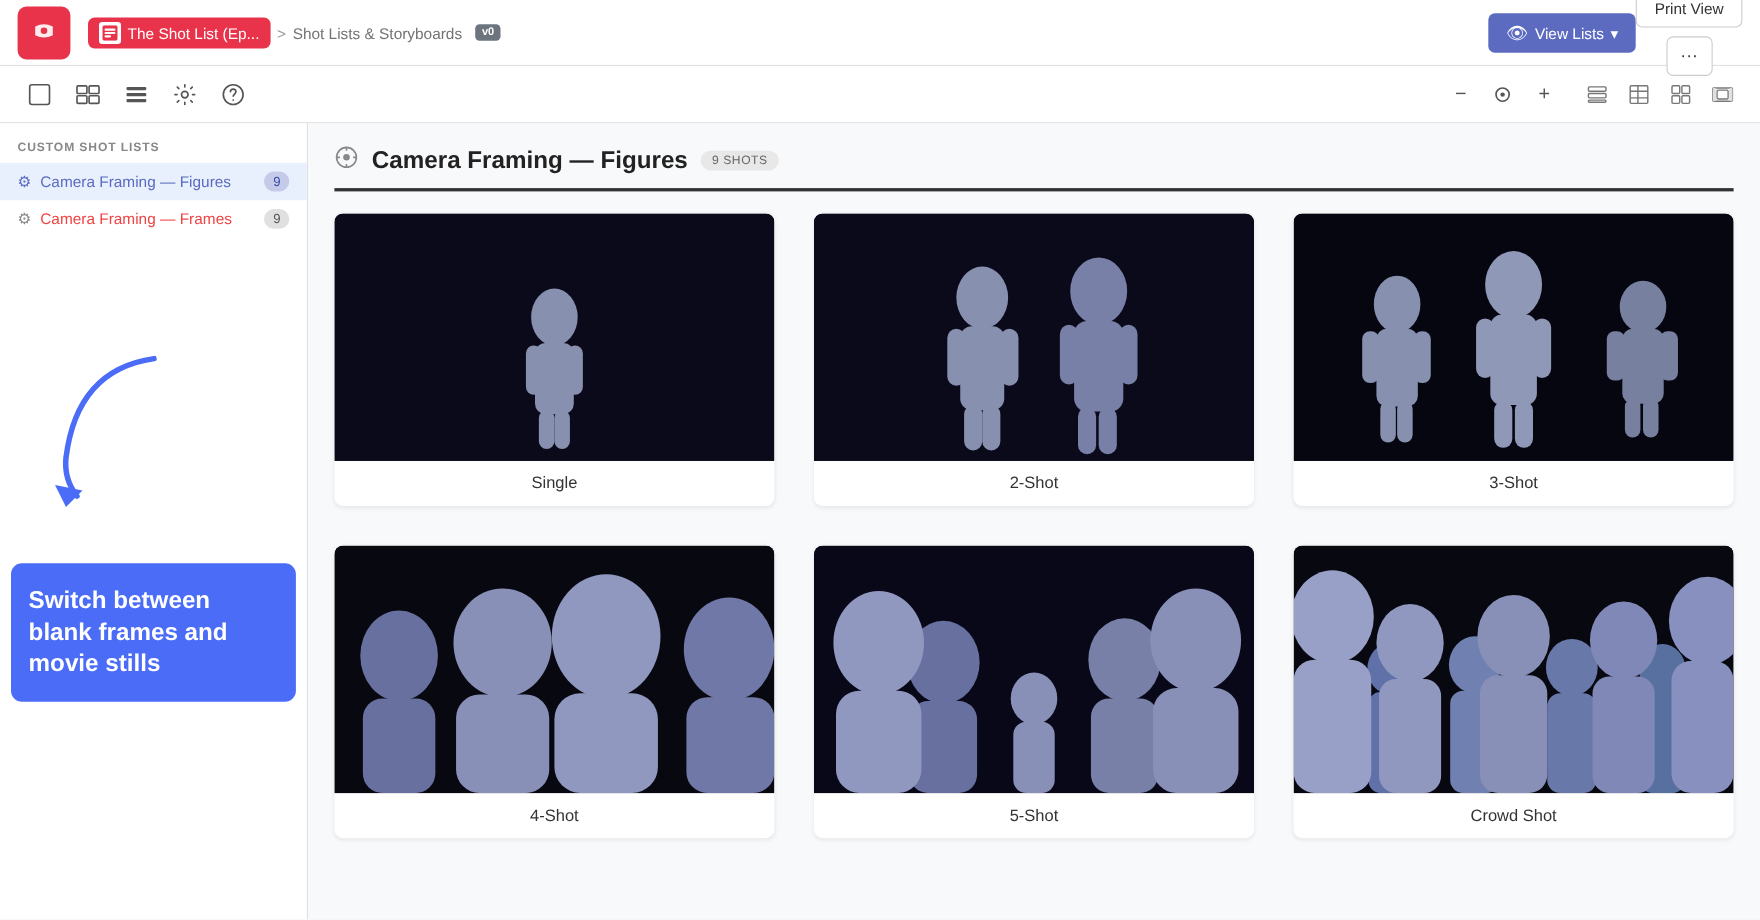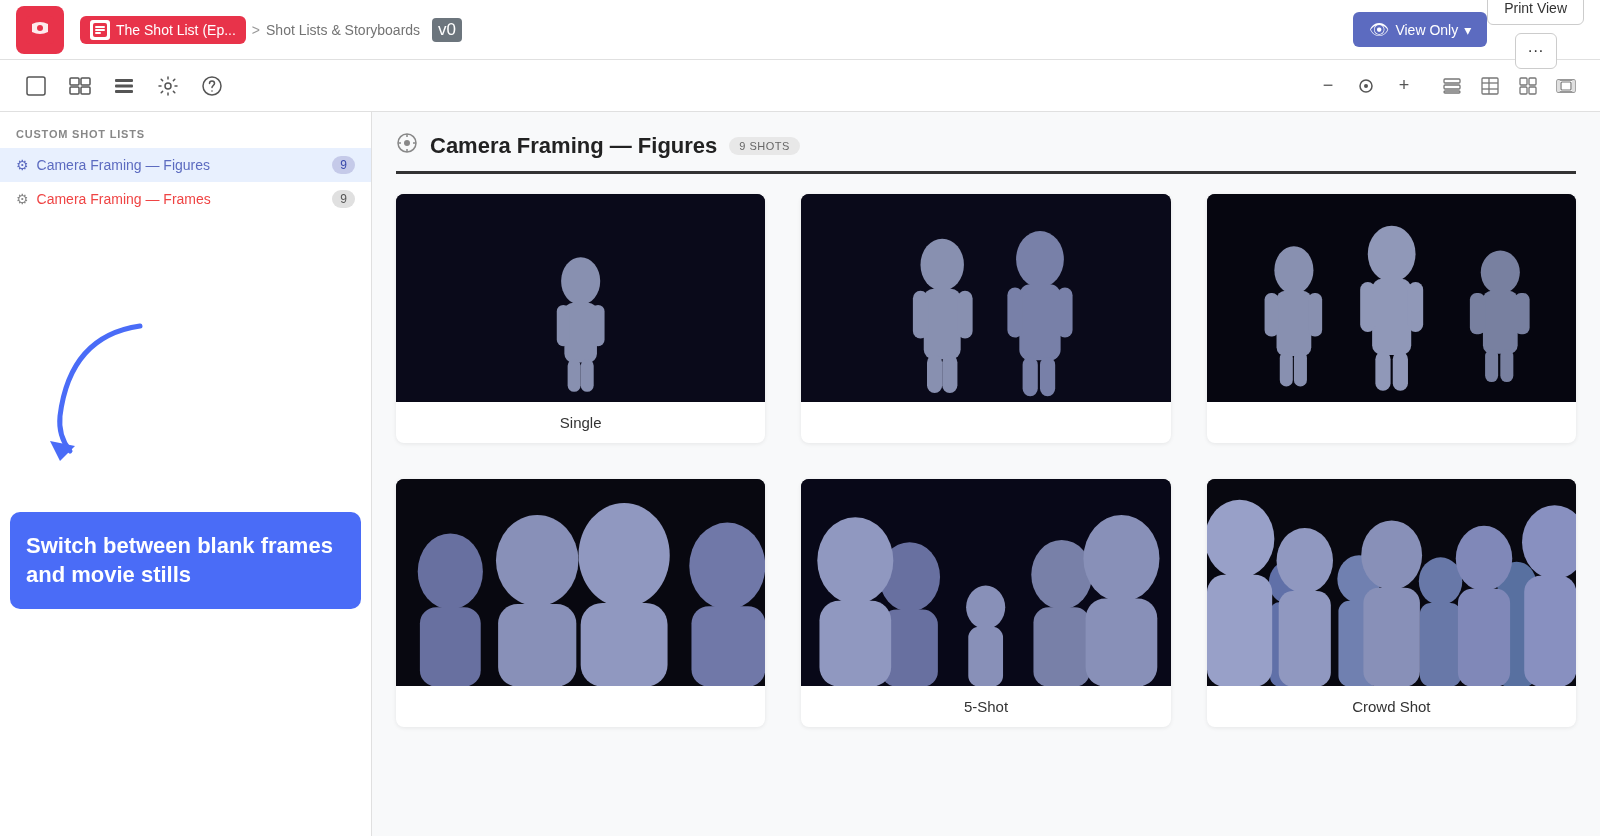--- a/index.html
+++ b/index.html
@@ -51,22 +51,22 @@
       display: flex;
       align-items: center;
       justify-content: center;
     }
     .breadcrumb-home-text { color: #fff; font-size: 14px; font-weight: 500; text-align: right; }
     .breadcrumb-sep { color: #999; font-size: 14px; }
     .breadcrumb-current { font-size: 14px; color: #737373; font-weight: 500; }
     .version-badge {
       background: #6c757d;
       color: #fff;
-      font-size: 17px;
-      font-weight: 400;
+      font-size: 10px;
+      font-weight: 700;
       padding: 2px 6px;
       border-radius: 4px;
       margin-left: 6px;
     }
     .view-only-btn {
       background: #5c6bc0;
       color: #fff;
       border: none;
       border-radius: 6px;
       padding: 8px 16px;
@@ -167,21 +167,21 @@
     }
 
     
     .main-layout {
       display: flex;
       height: calc(100vh - 112px);
     }
 
     
     .sidebar {
-      width: 372px;
+      width: 280px;
       background: #fff;
       border-right: 1px solid #e0e0e0;
       padding: 16px 0;
       flex-shrink: 0;
       overflow-y: auto;
       position: relative;
     }
     .sidebar-section-title {
       font-size: 11px;
       font-weight: 700;
@@ -315,21 +315,21 @@
       </div>
       <span class="breadcrumb-home-text">The Shot List (Ep...</span>
     </div>
     <span class="breadcrumb-sep">&gt;</span>
     <span class="breadcrumb-current">Shot Lists &amp; Storyboards</span>
     <span class="version-badge">v0</span>
   </div>
 
   <button class="view-only-btn">
     <span class="eye-icon">👁</span>
-    <span>View Only</span>
+    <span>View Lists</span>
     <span>▾</span>
   </button>
 
   <div class="nav-right">
     <button class="print-view-btn">Print View</button>
     <button class="more-btn">···</button>
   </div>
 </div>
 
 <div class="toolbar">
@@ -489,20 +489,21 @@
             <rect x="130" y="148" width="14" height="35" rx="7" fill="#8890b0"></rect>
 
             <ellipse cx="220" cy="60" rx="22" ry="26" fill="#7880a8"></ellipse>
             <rect x="201" y="83" width="38" height="70" rx="10" fill="#7880a8"></rect>
             <rect x="190" y="86" width="14" height="46" rx="7" fill="#7880a8"></rect>
             <rect x="236" y="86" width="14" height="46" rx="7" fill="#7880a8"></rect>
             <rect x="204" y="150" width="14" height="36" rx="7" fill="#7880a8"></rect>
             <rect x="220" y="150" width="14" height="36" rx="7" fill="#7880a8"></rect>
           </svg>
         </div>
+        <div class="shot-label">2-Shot</div>
       </div>
 
       <div class="shot-card">
         <div class="shot-image">
           <svg viewBox="0 0 340 191" xmlns="http://www.w3.org/2000/svg" style="width:100%;height:100%;">
             <rect width="340" height="191" fill="#060610"></rect>
 
             <ellipse cx="80" cy="70" rx="18" ry="22" fill="#8890b0"></ellipse>
             <rect x="64" y="89" width="32" height="60" rx="8" fill="#8890b0"></rect>
             <rect x="53" y="91" width="13" height="40" rx="6" fill="#8890b0"></rect>
@@ -518,40 +519,42 @@
             <rect x="171" y="145" width="14" height="36" rx="7" fill="#9098b8"></rect>
 
             <ellipse cx="270" cy="72" rx="18" ry="20" fill="#7880a0"></ellipse>
             <rect x="254" y="89" width="32" height="58" rx="8" fill="#7880a0"></rect>
             <rect x="242" y="91" width="14" height="38" rx="6" fill="#7880a0"></rect>
             <rect x="283" y="91" width="14" height="38" rx="6" fill="#7880a0"></rect>
             <rect x="256" y="143" width="12" height="30" rx="6" fill="#7880a0"></rect>
             <rect x="270" y="143" width="12" height="30" rx="6" fill="#7880a0"></rect>
           </svg>
         </div>
+        <div class="shot-label">3-Shot</div>
       </div>
 
       <div class="shot-card">
         <div class="shot-image">
           <svg viewBox="0 0 340 191" xmlns="http://www.w3.org/2000/svg" style="width:100%;height:100%;">
             <rect width="340" height="191" fill="#080810"></rect>
 
             <ellipse cx="50" cy="85" rx="30" ry="35" fill="#6870a0"></ellipse>
             <rect x="22" y="118" width="56" height="73" rx="15" fill="#6870a0"></rect>
 
             <ellipse cx="130" cy="75" rx="38" ry="42" fill="#8890b8"></ellipse>
             <rect x="94" y="115" width="72" height="76" rx="18" fill="#8890b8"></rect>
 
             <ellipse cx="210" cy="70" rx="42" ry="48" fill="#9098c0"></ellipse>
             <rect x="170" y="114" width="80" height="77" rx="20" fill="#9098c0"></rect>
 
             <ellipse cx="305" cy="80" rx="35" ry="40" fill="#7078a8"></ellipse>
             <rect x="272" y="117" width="68" height="74" rx="16" fill="#7078a8"></rect>
           </svg>
         </div>
+        <div class="shot-label">4-Shot</div>
       </div>
 
       <div class="shot-card">
         <div class="shot-image">
           <svg viewBox="0 0 340 191" xmlns="http://www.w3.org/2000/svg" style="width:100%;height:100%;">
             <rect width="340" height="191" fill="#080818"></rect>
 
             <ellipse cx="100" cy="90" rx="28" ry="32" fill="#6870a0"></ellipse>
             <rect x="74" y="120" width="52" height="71" rx="14" fill="#6870a0"></rect>
             <ellipse cx="240" cy="88" rx="28" ry="32" fill="#7880a8"></ellipse>

